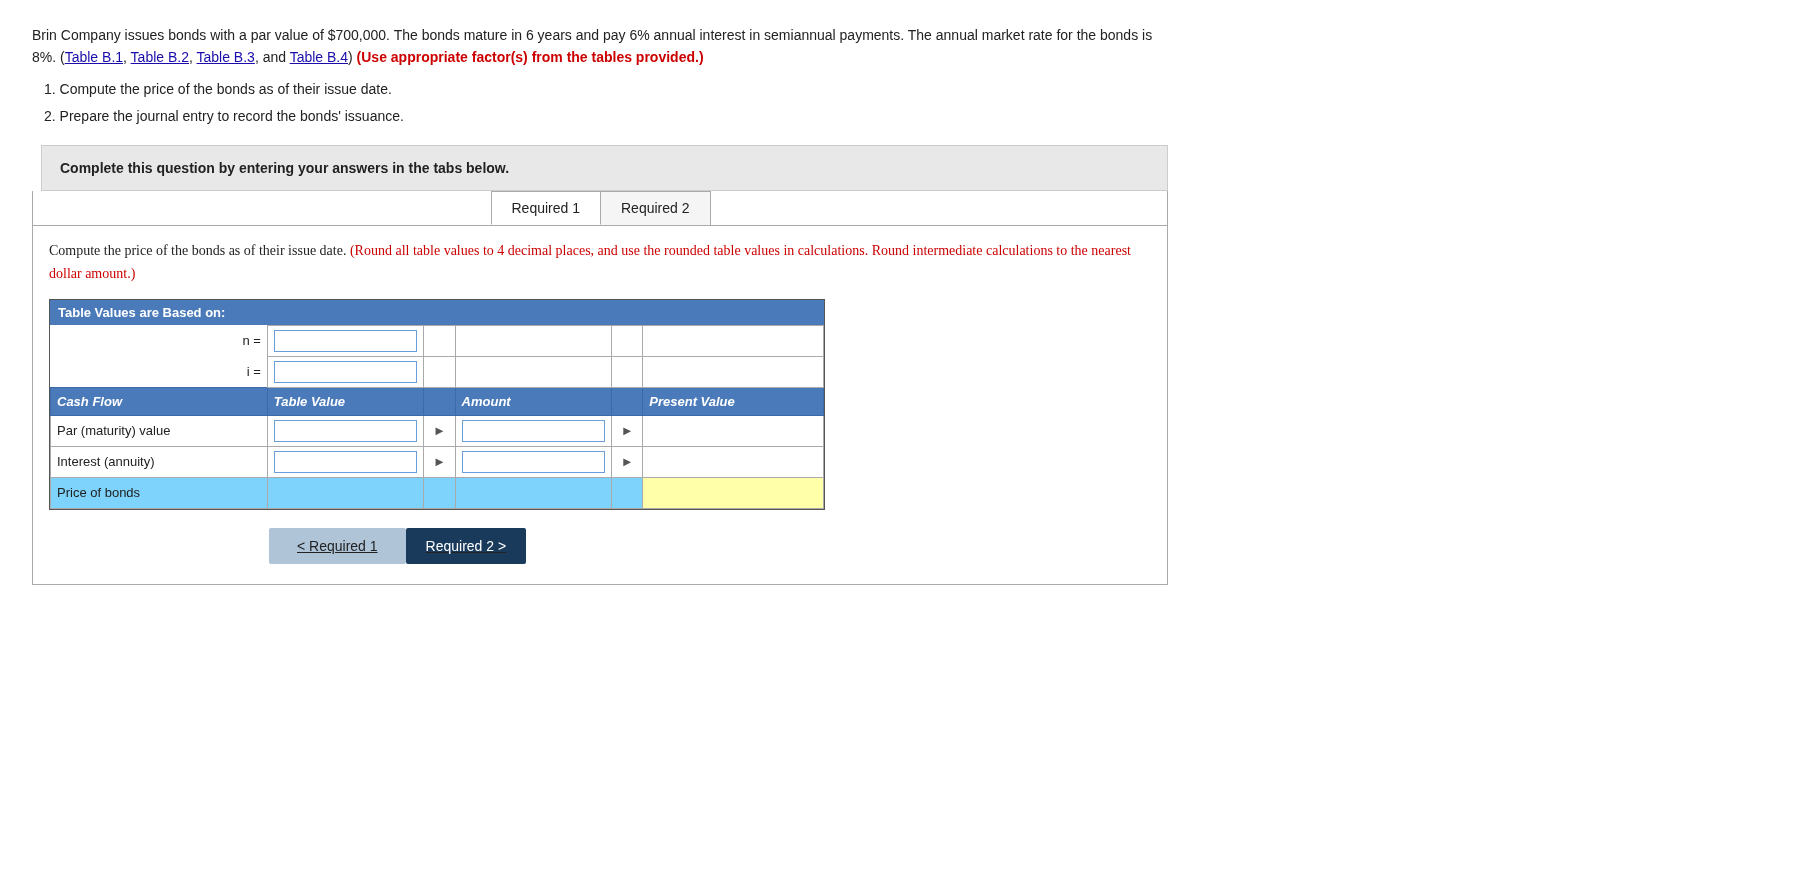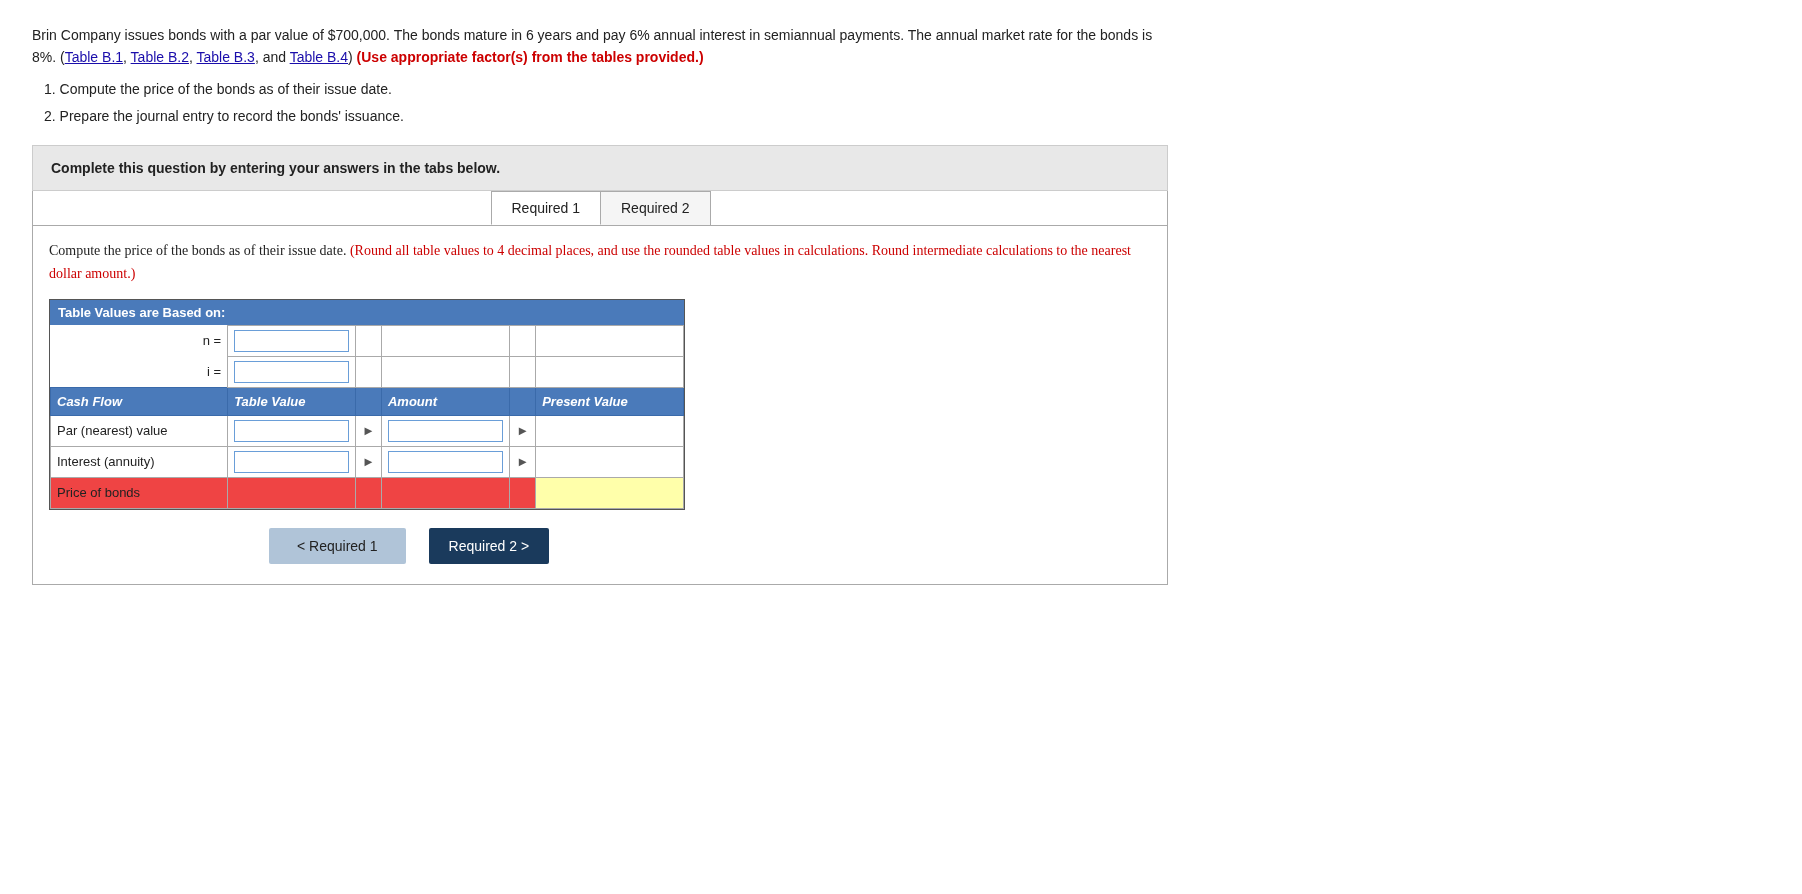--- a/index.html
+++ b/index.html
@@ -29,20 +29,21 @@
       margin-left: 12px;
     }
     .instructions p {
       margin-bottom: 2px;
     }
     .complete-box {
       background: #e8e8e8;
       border: 1px solid #ccc;
       padding: 14px 18px;
       margin-bottom: 0;
+      margin-left: 9px;
     }
     .complete-box-text {
       font-weight: bold;
     }
     .tabs-container {
       border: 1px solid #aaa;
       border-top: none;
       margin-top: 0;
     }
     .tabs-row {
@@ -73,21 +74,21 @@
       color: #222;
       margin-bottom: 14px;
       line-height: 1.6;
       font-family: Liberation Serif, serif;
     }
     .tab-content-note .red-note {
       color: #cc0000;
     }
     .table-section {
       border: 1px solid #555;
-      width: 636px;
+      width: 776px;
     }
     .table-header-row {
       background: #4a7aba;
       color: #fff;
       font-weight: bold;
       padding: 5px 8px;
       font-size: 13px;
     }
     .table-values-table {
       width: 100%;
@@ -129,37 +130,38 @@
       font-size: 13px;
       background: #4a7aba;
       color: #fff;
       border-color: #3a6aaa !important;
     }
     .data-row td {
       background: #fff;
       border-color: #aaa;
     }
     .price-row td {
-      background: #ef4444;
+      background: #7dd3fc;
       border-color: #aaa;
     }
     .yellow-cell {
       background: #ffffaa !important;
     }
     .arrow-cell {
       width: 18px;
       text-align: center;
       color: #555;
       font-size: 11px;
     }
     .nav-buttons {
       display: flex;
-      gap: 23px;
+      gap: 0;
       margin-top: 18px;
       padding-left: 220px;
+      text-decoration: underline;
     }
     .nav-btn-prev {
       background: #b0c4d8;
       color: #222;
       border: none;
       padding: 10px 28px;
       font-size: 14px;
       cursor: pointer;
       border-radius: 2px;
     }
@@ -240,21 +242,21 @@
         <tr class="cf-header-row">
           <td>Cash Flow</td>
           <td>Table Value</td>
           <td></td>
           <td>Amount</td>
           <td></td>
           <td>Present Value</td>
         </tr>
 
         <tr class="data-row">
-          <td>Par (nearest) value</td>
+          <td>Par (maturity) value</td>
           <td><input type="text" style="width: 100%; border: 1px solid rgb(106, 158, 216); height: 22px; outline: none; padding: 2px 4px;"></td>
           <td class="arrow-cell">►</td>
           <td><input type="text" style="width: 100%; border: 1px solid rgb(106, 158, 216); height: 22px; outline: none; padding: 2px 4px;"></td>
           <td class="arrow-cell">►</td>
           <td><input type="text" style="width: 100%; border: none; height: 22px; outline: none; padding: 2px 4px;"></td>
         </tr>
 
         <tr class="data-row">
           <td>Interest (annuity)</td>
           <td><input type="text" style="width: 100%; border: 1px solid rgb(106, 158, 216); height: 22px; outline: none; padding: 2px 4px;"></td>

